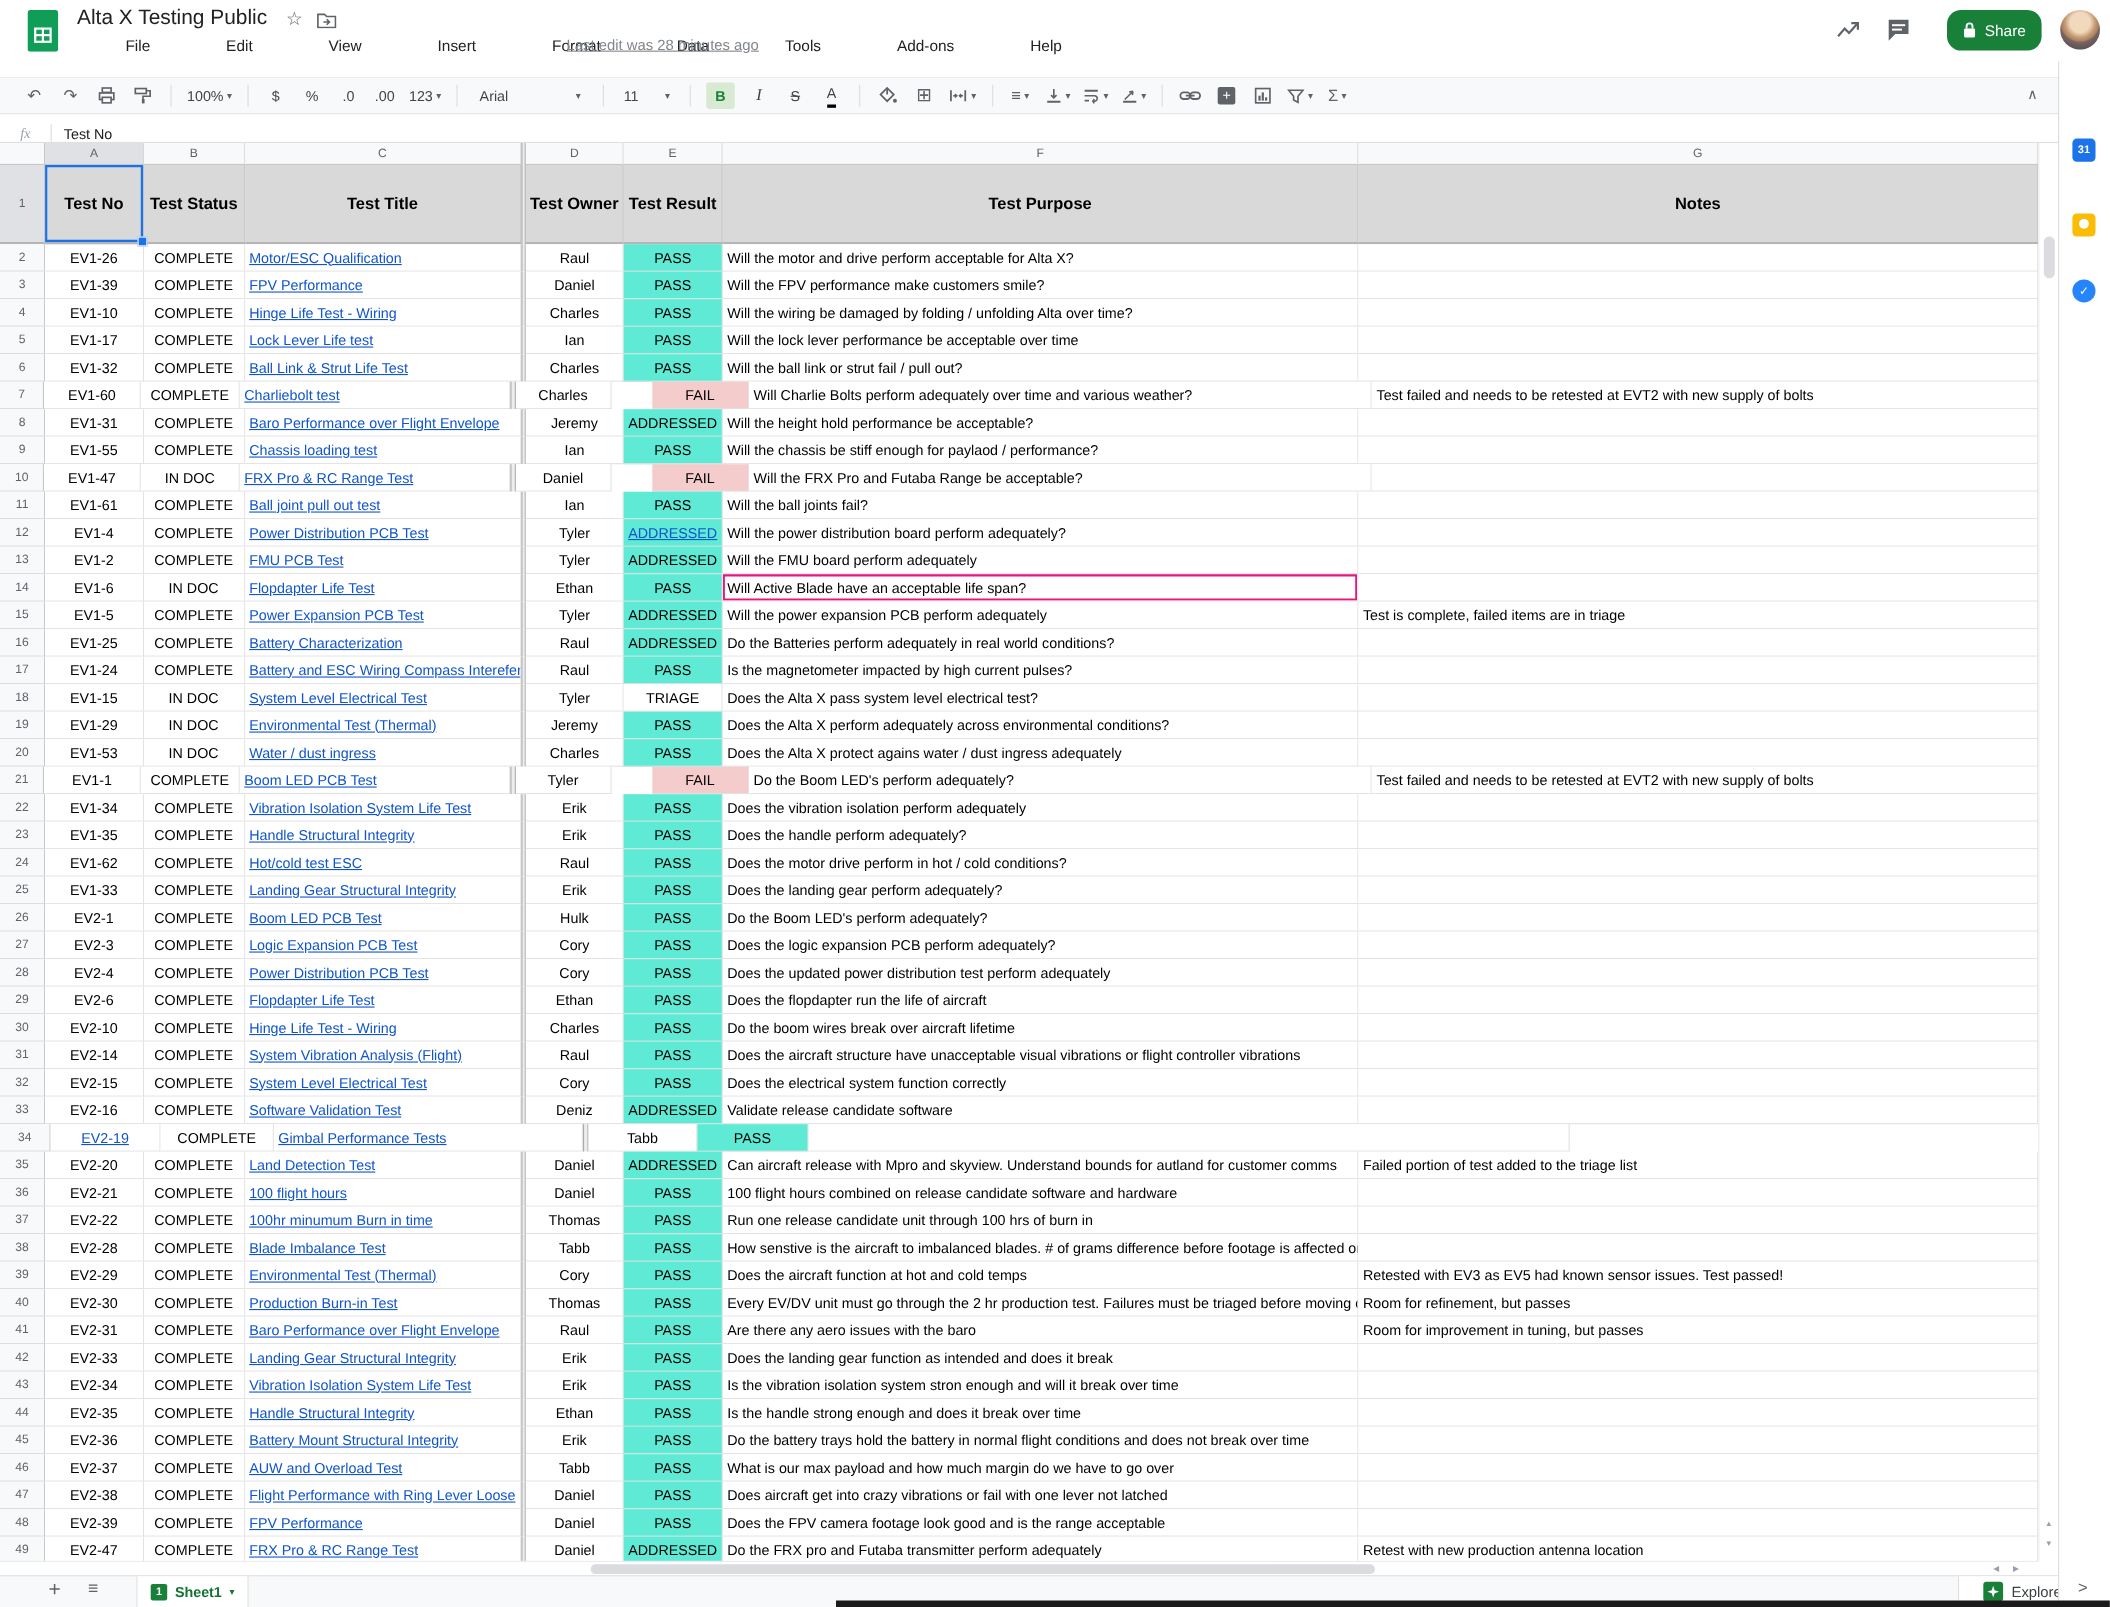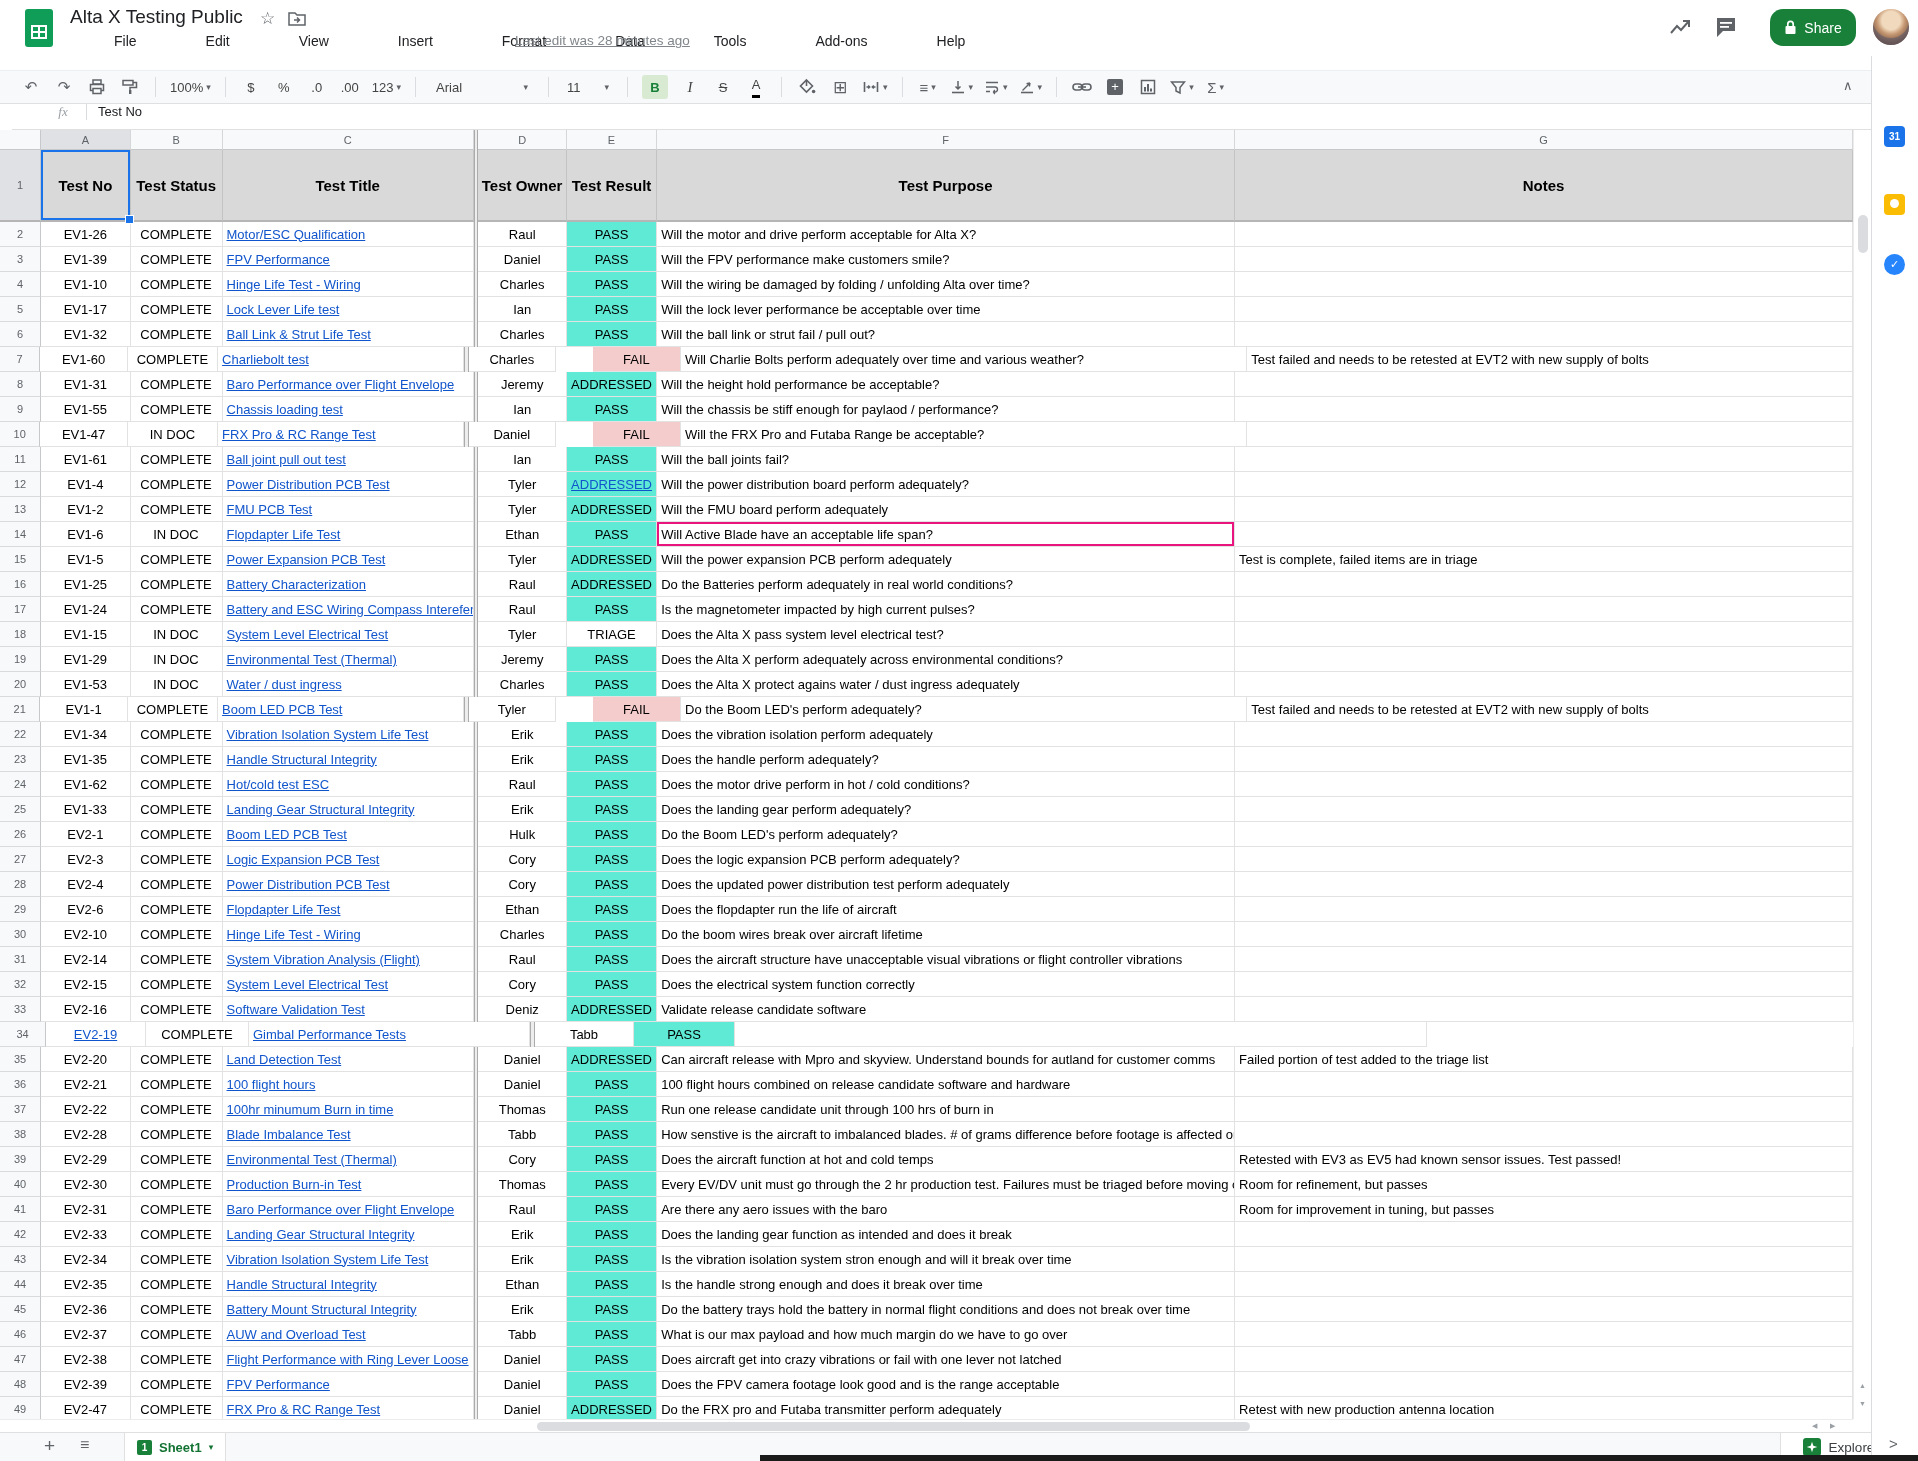--- a/index.html
+++ b/index.html
@@ -31,22 +31,22 @@
   .sep{width:1px;height:20px;background:#dadce0;margin:0 3px;}
   #bold-btn{background:#d9ead3;color:#188038;font-weight:bold;width:26px;}
   #italic-btn{font-style:italic;font-family:"Liberation Serif",serif;font-size:15px;}
   #strike-btn{text-decoration:line-through;}
   #textcolor-btn{border-bottom:3px solid #000;line-height:13px;height:17px;margin-top:2px;}
   #fontname{width:92px;justify-content:space-between;padding:0 6px;}
   #fontsize{width:42px;justify-content:space-between;padding:0 4px;}
   #collapse-toolbar{position:absolute;left:1843px;top:78px;font-size:13px;color:#5f6368;}
   .plusbox{width:16px;height:16px;background:#5f6368;border-radius:2px;color:#fff;font-size:13px;line-height:16px;text-align:center;}
   
-  #formulabar{position:absolute;left:12px;top:104px;width:1871px;height:26px;background:#fff;
-              border-bottom:1px solid #e0e0e0;box-sizing:border-box;display:flex;align-items:flex-start;padding-left:28px;}
+  #formulabar{position:absolute;left:0;top:104px;width:1871px;height:26px;background:#fff;
+              border-bottom:1px solid #e0e0e0;box-sizing:border-box;display:flex;align-items:flex-end;}
   #fx{width:46px;text-align:center;font-style:italic;color:#9aa0a6;font-size:13px;font-family:"Liberation Serif",serif;}
   #fbar-div{width:1px;height:16px;background:#dadce0;}
   #fvalue{padding-left:11px;font-size:13px;color:#202124;}
   
   #sheet{position:absolute;left:0;top:130px;width:1853px;height:1289px;overflow:hidden;background:#fff;}
   .hrow{display:flex;height:20px;}
   .hcell{box-sizing:border-box;background:#f8f9fa;border-right:1px solid #d5d7d9;border-bottom:1px solid #c6c8ca;
          font-size:11px;color:#5f6368;display:flex;align-items:center;justify-content:center;}
   .hcell.sel{background:#dfe1e5;}
   .corner{box-sizing:border-box;background:#f8f9fa;border-right:1px solid #c6c8ca;border-bottom:1px solid #c6c8ca;}

